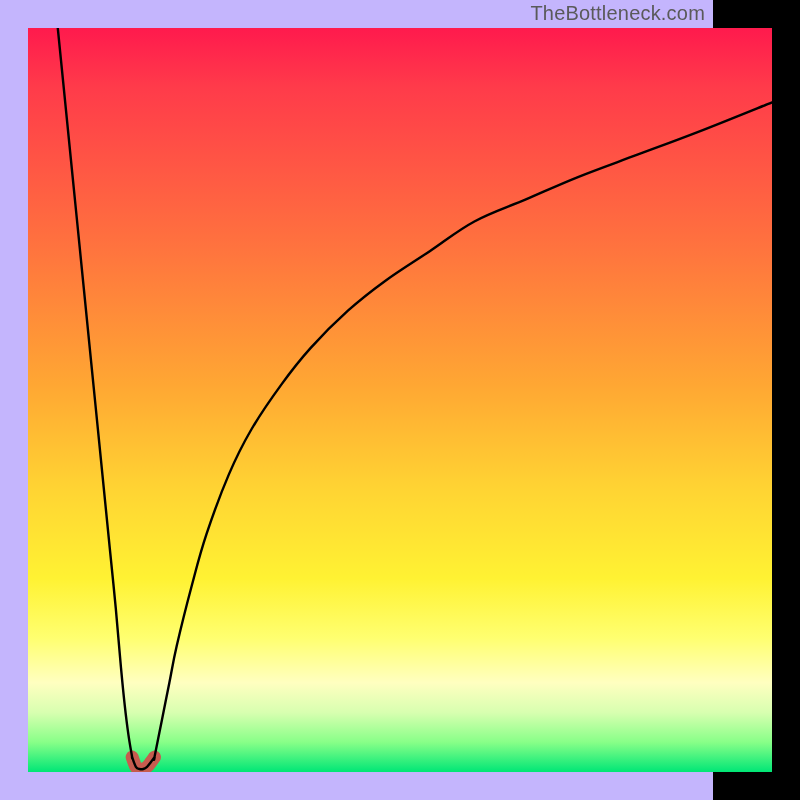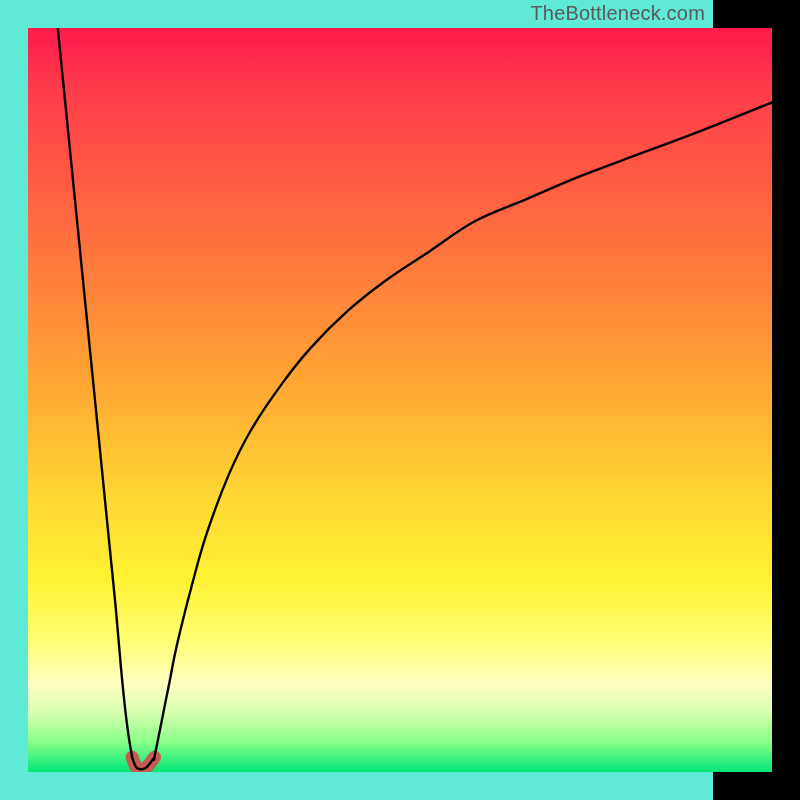--- a/index.html
+++ b/index.html
@@ -10,21 +10,21 @@
     background: #000;
     overflow: hidden;
     font-family: Arial, Helvetica, sans-serif;
   }
   .frame {
     position: absolute;
     left: 0;
     top: 0;
     width: 713px;
     height: 800px;
-    background: #5eead4;
+    background: #c4b5fd;
   }
   .plot-area {
     position: absolute;
     left: 28px;
     top: 28px;
     width: 744px;
     height: 744px;
     overflow: hidden;
   }
   .gradient-bg {

